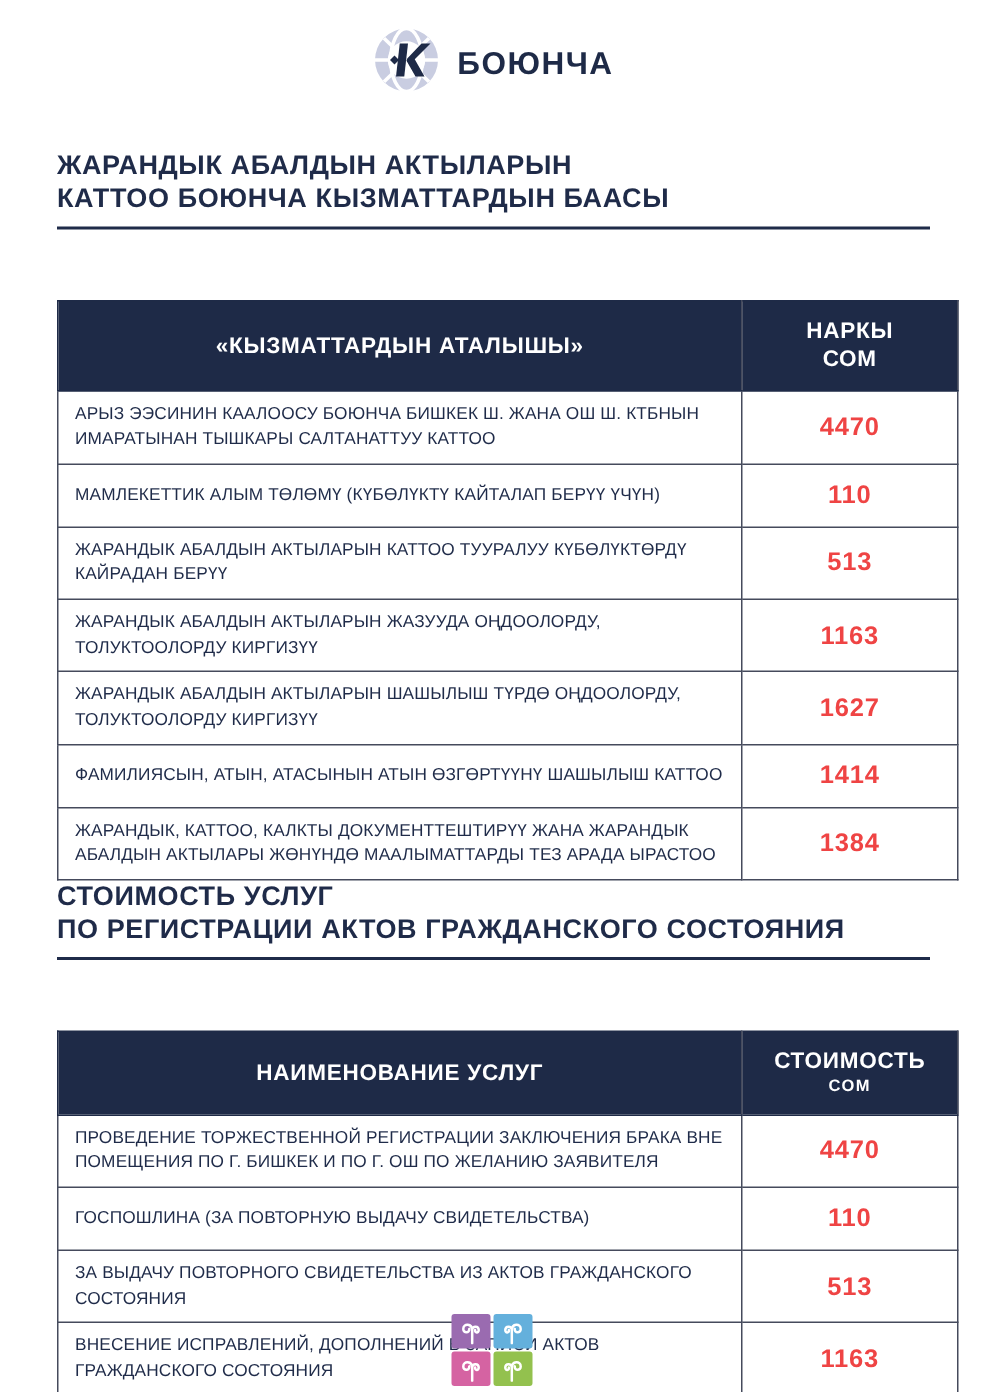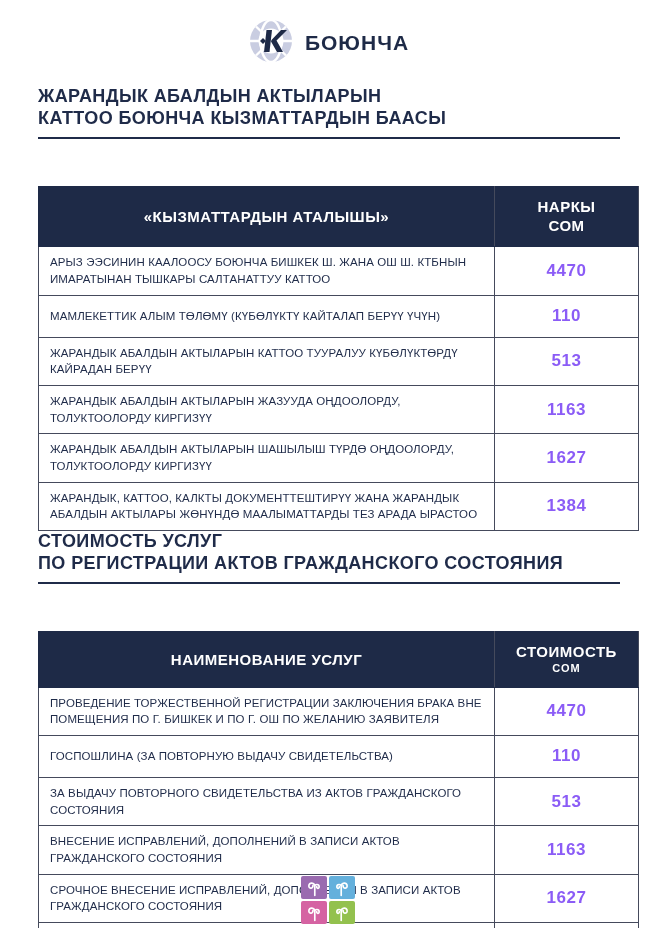--- a/index.html
+++ b/index.html
@@ -25,21 +25,21 @@
   }
   .section { margin-left: 38px; width: 582px; }
   .section-title {
     font-size: 18px;
     font-weight: bold;
     line-height: 1.22;
     letter-spacing: 0.4px;
     color: #1f2b49;
     text-transform: uppercase;
   }
-  .sec1-title { margin-top: 14px; }
+  .sec1-title { margin-top: 28px; }
   .sec2-title { }
   .title-rule {
     border: none;
     border-top: 2px solid #1f2b49;
     margin: 7px 0 3px 0;
   }
   table {
     border-collapse: collapse;
     width: 582px;
     table-layout: fixed;
@@ -68,21 +68,21 @@
     padding: 7px 11px;
     letter-spacing: 0.1px;
     text-align: left;
     color: #1f2b49;
   }
   td.price {
     font-size: 17px;
     font-weight: bold;
     text-align: center;
     vertical-align: middle;
-    color: #8b5cf6;
+    color: #ef4444;
     letter-spacing: 0.5px;
   }
   tbody tr { height: 42px; }
   .footer-ornament {
     position: absolute;
     left: 50%;
     transform: translateX(-50%);
     bottom: 4px;
     display: grid;
     grid-template-columns: 26px 26px;
@@ -153,20 +153,24 @@
       </tr>
       <tr>
         <td class="service">ЖАРАНДЫК АБАЛДЫН АКТЫЛАРЫН ЖАЗУУДА ОҢДООЛОРДУ, ТОЛУКТООЛОРДУ КИРГИЗҮҮ</td>
         <td class="price">1163</td>
       </tr>
       <tr>
         <td class="service">ЖАРАНДЫК АБАЛДЫН АКТЫЛАРЫН ШАШЫЛЫШ ТҮРДӨ ОҢДООЛОРДУ, ТОЛУКТООЛОРДУ КИРГИЗҮҮ</td>
         <td class="price">1627</td>
       </tr>
       <tr>
+        <td class="service">ФАМИЛИЯСЫН, АТЫН, АТАСЫНЫН АТЫН ӨЗГӨРТҮҮНҮ ШАШЫЛЫШ КАТТОО</td>
+        <td class="price">1414</td>
+      </tr>
+      <tr>
         <td class="service">ЖАРАНДЫК, КАТТОО, КАЛКТЫ ДОКУМЕНТТЕШТИРҮҮ ЖАНА ЖАРАНДЫК АБАЛДЫН АКТЫЛАРЫ ЖӨНҮНДӨ МААЛЫМАТТАРДЫ ТЕЗ АРАДА ЫРАСТОО</td>
         <td class="price">1384</td>
       </tr>
     </tbody>
   </table>
 </div>
 
 <div class="section">
   <div class="section-title sec2-title">
     <div>СТОИМОСТЬ УСЛУГ</div>

